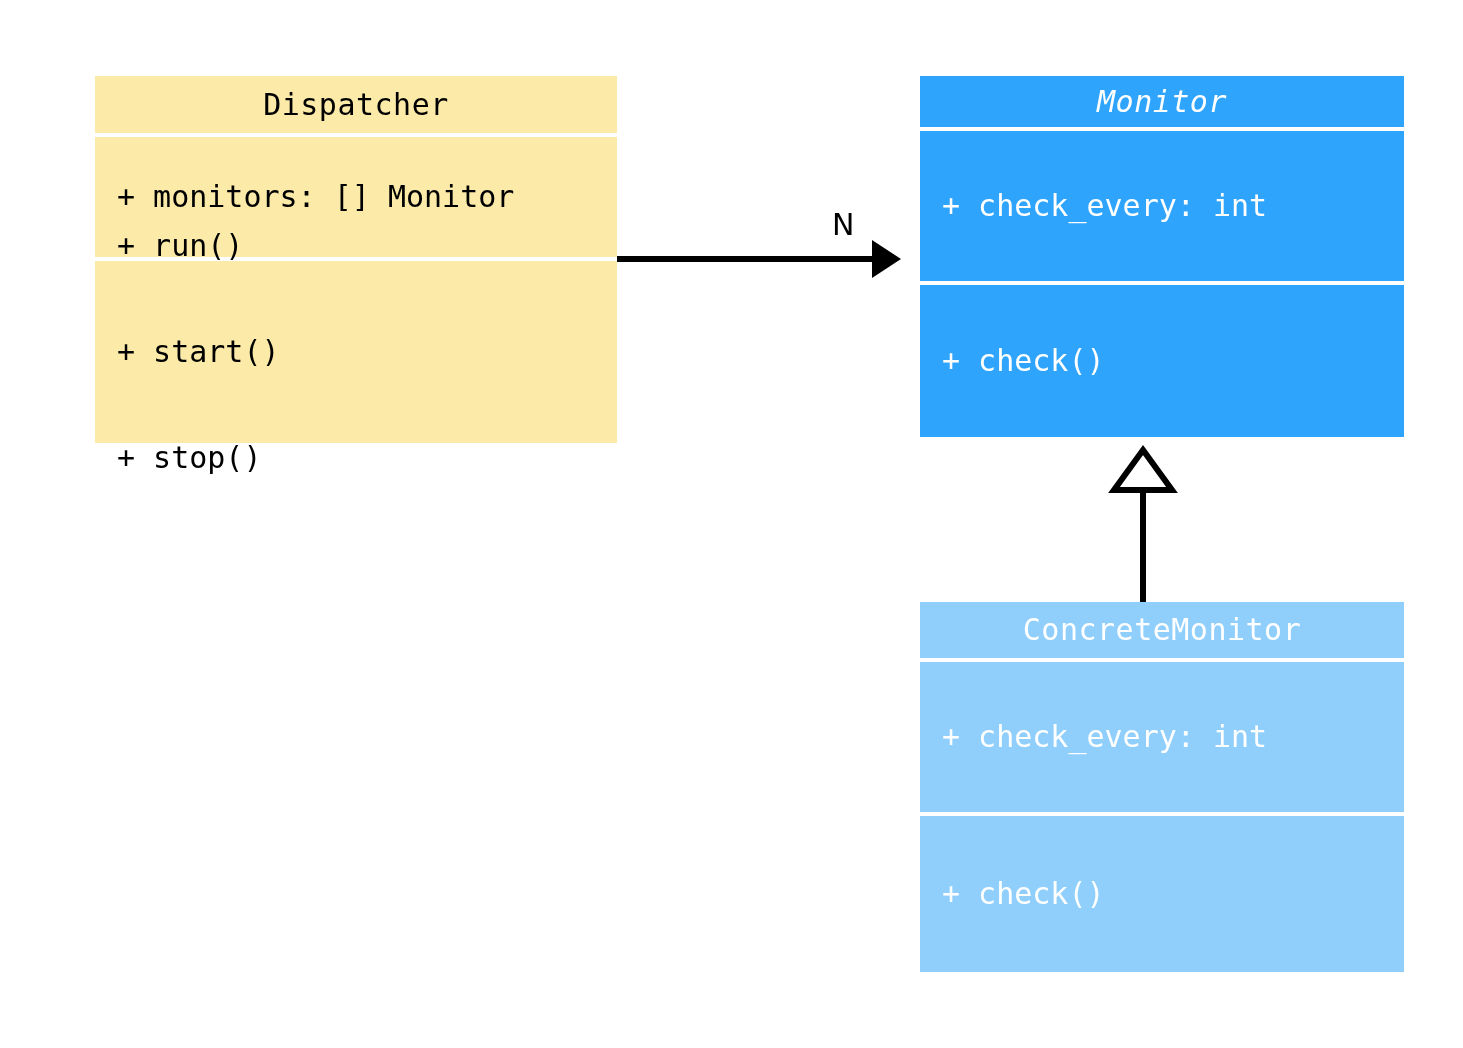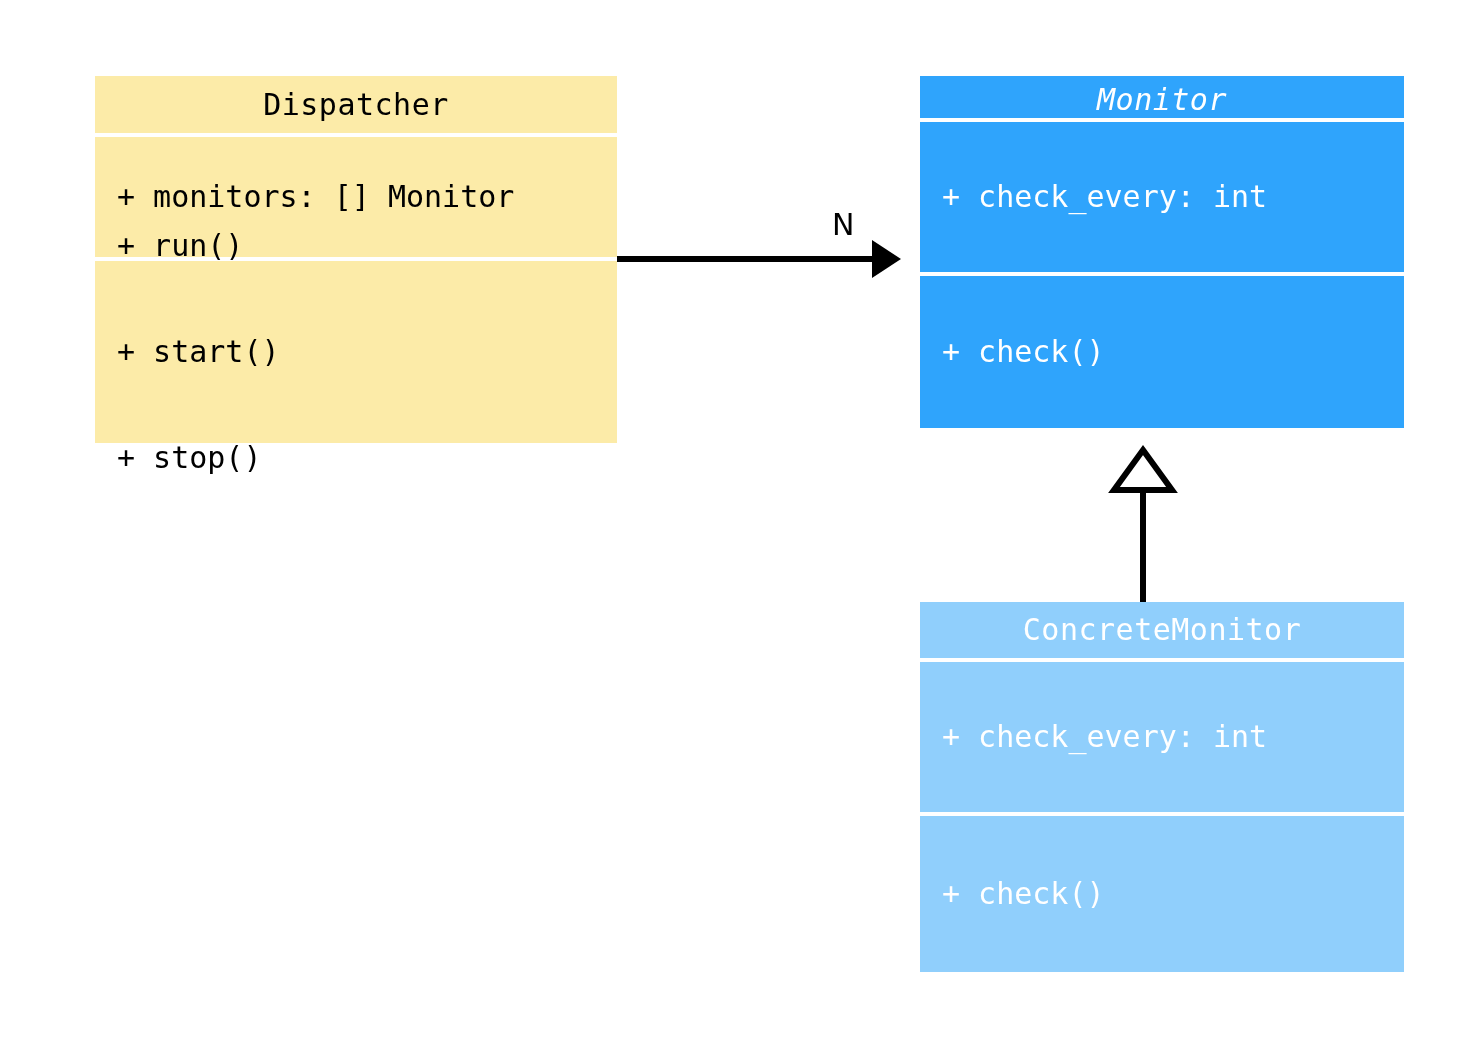--- a/index.html
+++ b/index.html
@@ -59,21 +59,21 @@
   
   #dispatcher { left: 76px; top: 76px; width: 522px; }
   #dispatcher .compartment { background: #fceba8; color: #000000; }
   #dispatcher .hdr  { height: 57px; }
   #dispatcher .attr { height: 120px; }
   #dispatcher .meth { height: 182px; }
 
   
   #monitor { left: 901px; top: 76px; width: 484px; }
   #monitor .compartment { background: #2fa4fc; color: #ffffff; }
-  #monitor .hdr  { height: 42px; justify-content: flex-end; }
+  #monitor .hdr  { height: 51px; }
   #monitor .attr { height: 150px; }
   #monitor .meth { height: 152px; }
 
   
   #concrete-monitor { left: 901px; top: 602px; width: 484px; border-radius: 25px; }
   #concrete-monitor .compartment { background: #90cffc; color: #ffffff; }
   #concrete-monitor .hdr  { height: 56px; }
   #concrete-monitor .attr { height: 150px; }
   #concrete-monitor .meth { height: 156px; }
 

